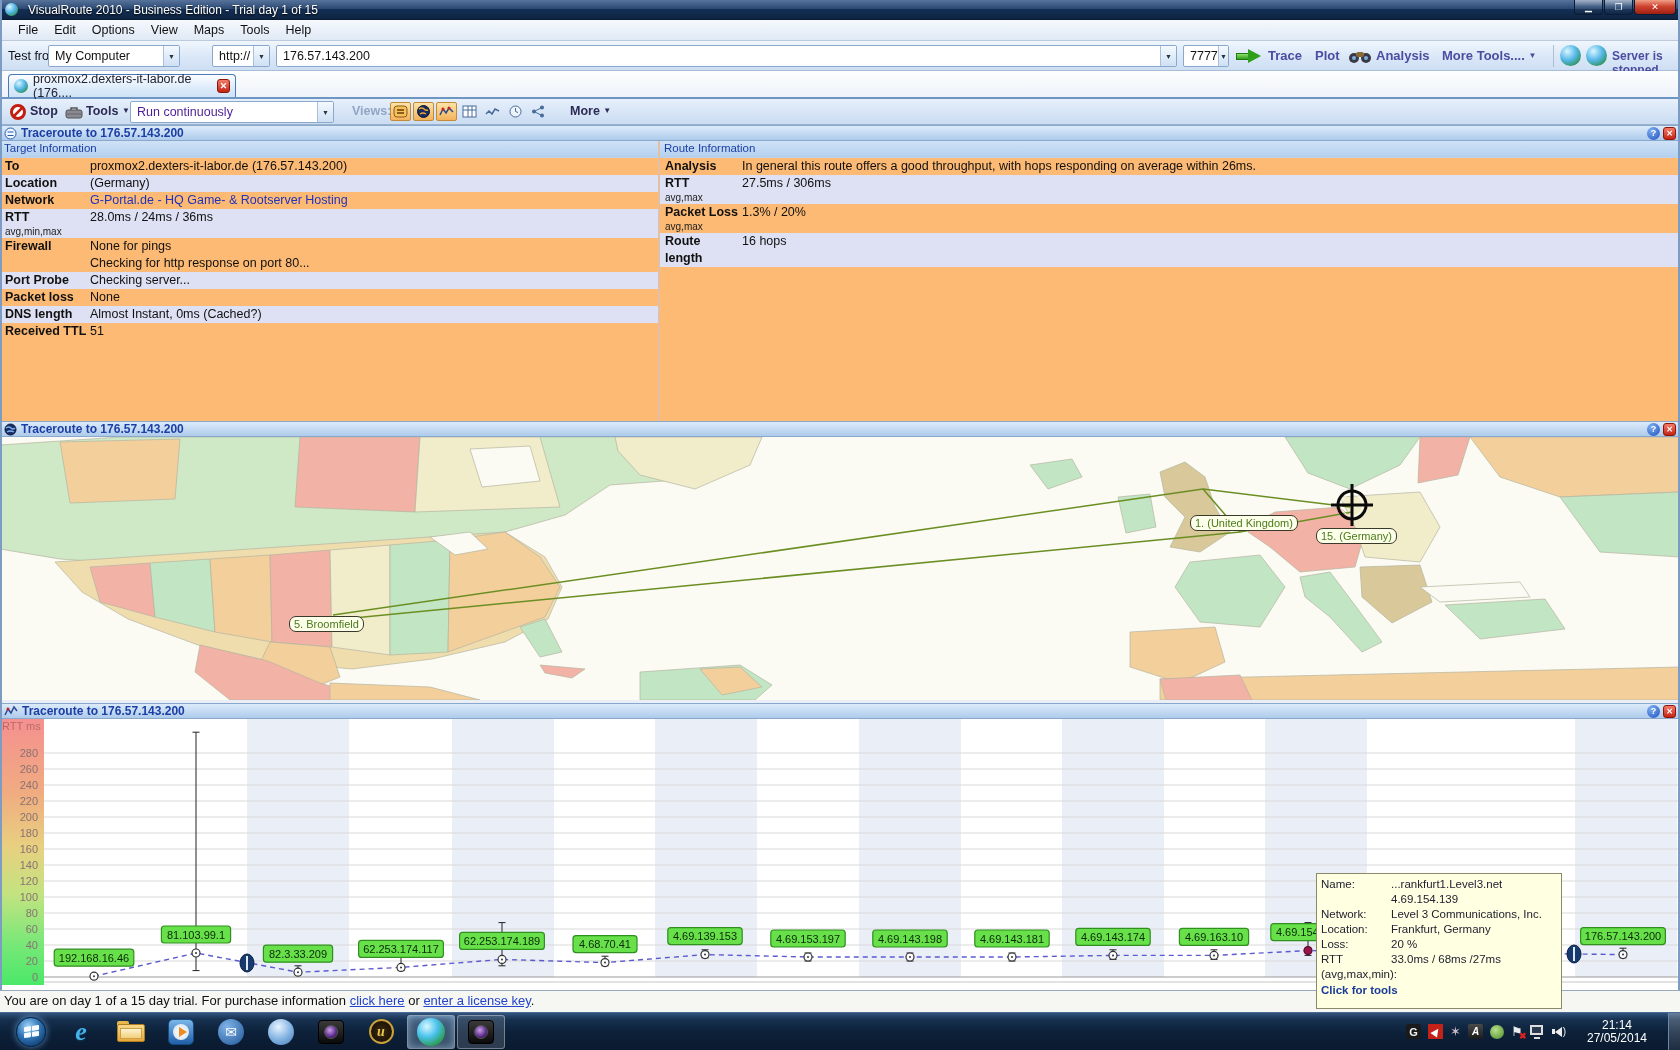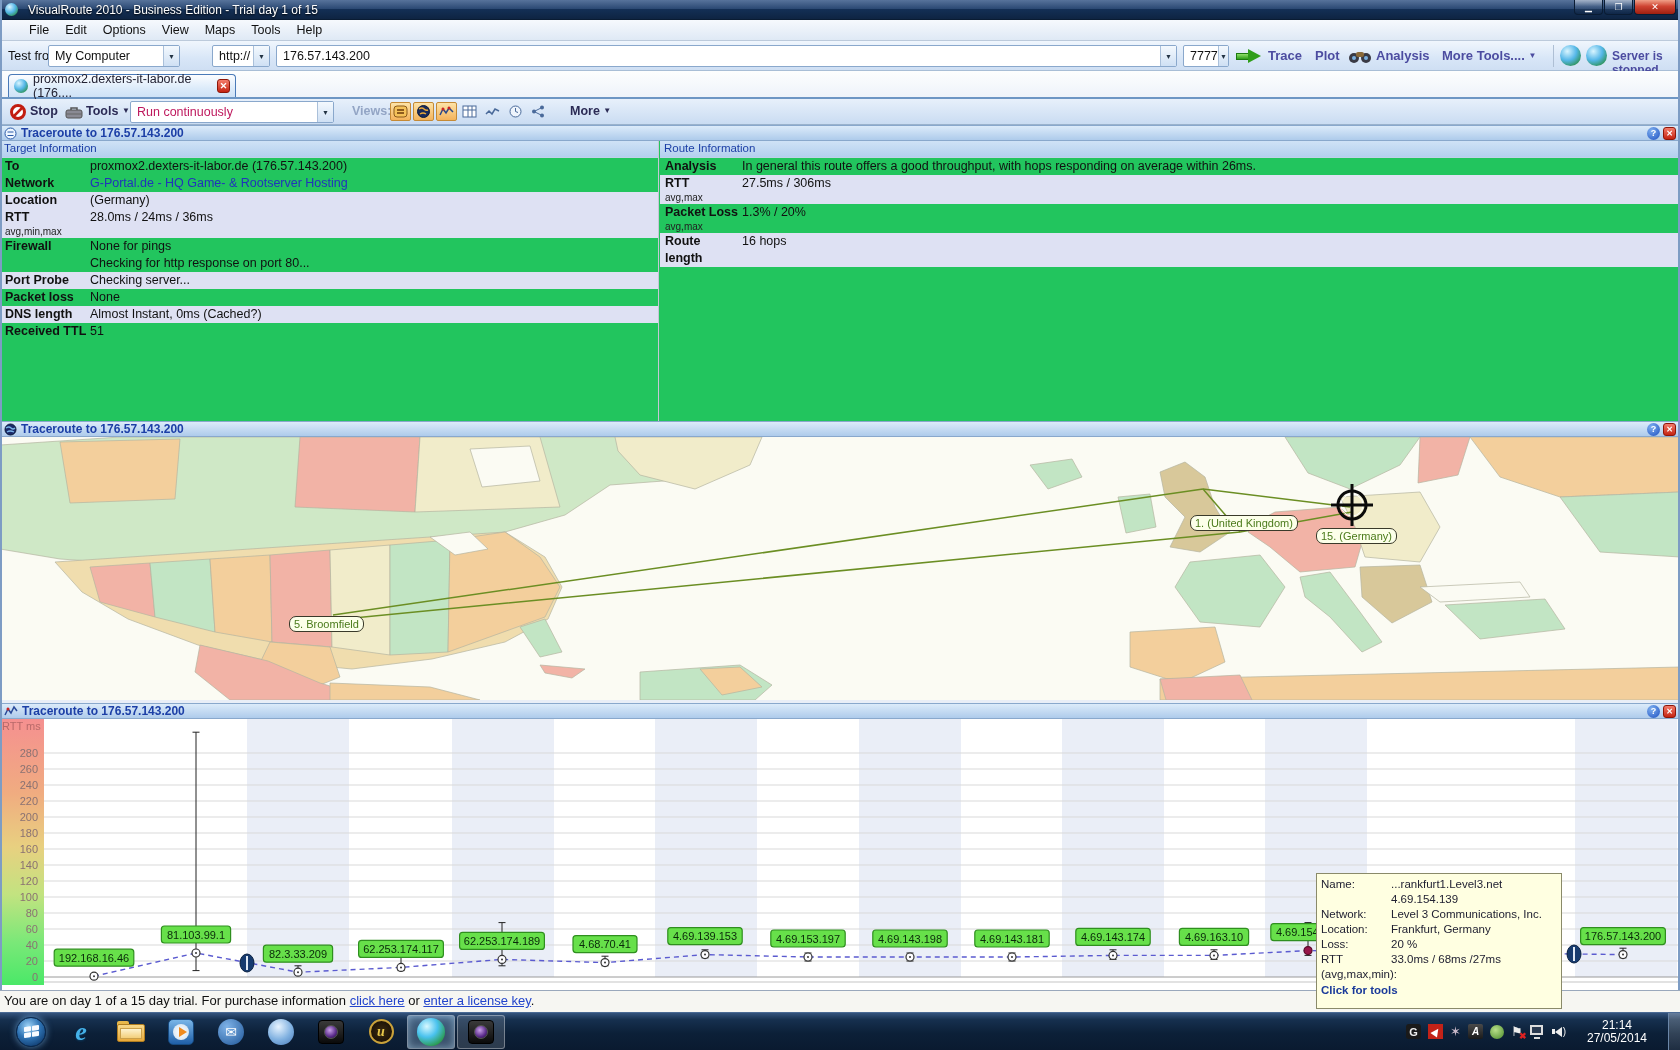--- a/index.html
+++ b/index.html
@@ -6,21 +6,21 @@
 html,body{width:1680px;height:1050px;overflow:hidden}
 body{font-family:"Liberation Sans",sans-serif;background:#e9eef7;position:relative;color:#111}
 .abs{position:absolute}
 
 #titlebar{position:absolute;left:0;top:0;width:1680px;height:20px;background:linear-gradient(#57739b 0%,#2c4a74 45%,#132f55 50%,#0e2442 100%);display:flex;align-items:center;padding-left:5px;border-bottom:1px solid #0a1c33}
 #titlebar .apptitle{color:#fff;font-size:12px;margin-left:5px;text-shadow:0 1px 2px #000}
 .winbtns{position:absolute;right:4px;top:0;display:flex}
 .winbtn{width:29px;height:15px;border:1px solid #0a1c33;border-top:none;border-radius:0 0 4px 4px;background:linear-gradient(rgba(255,255,255,.45),rgba(255,255,255,.08) 45%,rgba(10,30,60,.25));color:#fff;font-size:9px;display:flex;align-items:center;justify-content:center;margin-left:1px}
 .winbtn.close{width:42px;background:linear-gradient(#f0a088,#cf4432 45%,#9e1f10)}
 
-#menubar{position:absolute;left:0;top:20px;width:1680px;height:21px;background:linear-gradient(#f6f9fd,#dfe9f5);border-bottom:1px solid #bccadb;display:flex;align-items:center;padding-left:21px}
+#menubar{position:absolute;left:0;top:20px;width:1680px;height:21px;background:linear-gradient(#f6f9fd,#dfe9f5);border-bottom:1px solid #bccadb;display:flex;align-items:center;padding-left:10px}
 .menu-item{font-size:12.5px;padding:2px 8px;color:#111}
 
 #toolbar1{position:absolute;left:0;top:41px;width:1680px;height:30px;background:linear-gradient(#f0f6fd,#d8e6f7 60%,#cfdff3);border-bottom:1px solid #a9bed6}
 .combo{position:absolute;top:4px;height:22px;background:#fff;border:1px solid #8aa8cc;border-radius:2px;display:flex;align-items:center;font-size:12.5px;padding-left:6px;color:#111}
 .combo .arr{margin-left:auto;width:16px;align-self:stretch;background:linear-gradient(#f4f9fe,#cfe0f4);border-left:1px solid #aac0da;display:flex;align-items:center;justify-content:center;font-size:7px;color:#234}
 .tlabel{position:absolute;top:8px;font-size:12.5px;color:#111}
 .tbtn{position:absolute;top:7px;font-weight:bold;color:#4c4ca0;font-size:13px}
 .dropmark{font-size:8px;color:#4c4ca0;vertical-align:2px}
 .globeicon{position:absolute;top:4px;width:21px;height:21px;border-radius:50%;background:radial-gradient(circle at 35% 30%,#d9f5ff,#55b7e8 45%,#2d9150 82%,#1c6a38)}
 .vsep{position:absolute;top:4px;width:1px;height:22px;background:#aebfd4}
@@ -37,21 +37,21 @@
 .t2txt{position:absolute;top:5px;font-size:12.5px;font-weight:bold;color:#2b2b55}
 #views-label{color:#93a5c5}
 .viewicon{position:absolute;top:3px;width:21px;height:19px;border:1px solid transparent;border-radius:2px;display:flex;align-items:center;justify-content:center}
 .viewicon.sel{background:linear-gradient(#fde3a7,#f4b35c);border-color:#c58a35}
 
 .panel-header{position:absolute;left:0;width:1680px;height:16px;background:linear-gradient(#dcebfa,#aecbeb);border-top:1px solid #89a8cc;border-bottom:1px solid #89a8cc;display:flex;align-items:center;padding:0 4px}
 .panel-title{font-size:12px;font-weight:bold;color:#1c3fa6;margin-left:4px}
 .hicons{margin-left:auto;display:flex;gap:3px;align-items:center}
 .hbtn{width:13px;height:13px;border-radius:50%;background:radial-gradient(circle at 35% 30%,#7fb0f0,#1d4fc0);color:#fff;font-size:9px;font-weight:bold;display:flex;align-items:center;justify-content:center}
 .xbtn{width:13px;height:13px;border-radius:3px;background:linear-gradient(#f37b6a,#c52311);border:1px solid #8e1608;color:#fff;font-size:8px;font-weight:bold;display:flex;align-items:center;justify-content:center}
-#panel1-body{position:absolute;left:0;top:141px;width:1680px;height:280px;background:#22c55e}
+#panel1-body{position:absolute;left:0;top:141px;width:1680px;height:280px;background:#fdba74}
 .subheader{height:17px;background:linear-gradient(#cfe2f6,#b4d0ee);font-size:11.5px;color:#1c3fa6;padding:1px 4px;border-bottom:1px solid #c0d2e8}
 #target-col{position:absolute;left:0;top:0;width:659px;height:280px;border-right:1px solid #c6c6d6}
 #route-col{position:absolute;left:660px;top:0;width:1020px;height:280px}
 .irow{display:flex;min-height:17px;font-size:12.5px;line-height:17px}
 .irow.shade{background:#dee1f3}
 .ilabel{font-weight:bold;padding-left:5px;flex:none}
 .isub{font-weight:normal;font-size:10px;line-height:12px;color:#222}
 .ivals{flex:1}
 .ival{padding-left:2px}
 .ival.link{color:#2233bb}
@@ -158,21 +158,21 @@
       <line x1="3.5" y1="12.5" x2="12.5" y2="3.5" stroke="#c21d10" stroke-width="2.5"></line>
   </svg>
   <span class="t2txt" style="left:30px">Stop</span>
   <svg class="abs" style="left:65px;top:7px" width="18" height="13">
     <rect x="1" y="4" width="16" height="8" rx="2" fill="#8a8a94" stroke="#555"></rect>
       <path d="M6,4 L6,2 L12,2 L12,4" fill="none" stroke="#555" stroke-width="1.5"></path>
       <line x1="1" y1="8" x2="17" y2="8" stroke="#666"></line>
   </svg>
   <span class="t2txt" style="left:86px"><span>Tools</span> <span class="dropmark" style="color:#2b2b55">▼</span></span>
   <div class="combo" style="left:130px;width:204px;top:2px">
-    <span style="color:#be185d">Run continuously</span>
+    <span style="color:#4c1d95">Run continuously</span>
       <span class="arr">▼</span>
   </div>
   <span class="t2txt" id="views-label" style="left:352px">Views:</span>
   <span id="views-strip"><span class="viewicon sel" style="left:390px">
         <svg width="15" height="13">
           <rect x="1" y="1" width="13" height="11" rx="3" fill="#f5c25a" stroke="#8a5a1a"></rect>
           <line x1="4" y1="5" x2="11" y2="5" stroke="#6a3a0a" stroke-width="1.5"></line>
           <line x1="4" y1="8" x2="11" y2="8" stroke="#6a3a0a" stroke-width="1.5"></line>
         </svg>
       </span><span class="viewicon sel" style="left:413px">
@@ -232,34 +232,34 @@
     <div class="subheader">Target Information</div>
     <div id="target-rows">
         <div class="irow">
           <div class="ilabel" style="width:88px">
             <div>To</div>
           </div>
           <div class="ivals">
             <div class="ival">proxmox2.dexters-it-labor.de (176.57.143.200)</div>
           </div>
         </div>
+        <div class="irow shade">
+          <div class="ilabel" style="width:88px">
+            <div>Location</div>
+          </div>
+          <div class="ivals">
+            <div class="ival">(Germany)</div>
+          </div>
+        </div>
         <div class="irow">
           <div class="ilabel" style="width:88px">
             <div>Network</div>
           </div>
           <div class="ivals">
             <div class="ival link">G-Portal.de - HQ Game- &amp; Rootserver Hosting</div>
-          </div>
-        </div>
-        <div class="irow shade">
-          <div class="ilabel" style="width:88px">
-            <div>Location</div>
-          </div>
-          <div class="ivals">
-            <div class="ival">(Germany)</div>
           </div>
         </div>
         <div class="irow shade">
           <div class="ilabel" style="width:88px">
             <div>RTT</div>
             <div class="isub">avg,min,max</div>
           </div>
           <div class="ivals">
             <div class="ival">28.0ms / 24ms / 36ms</div>
           </div>

